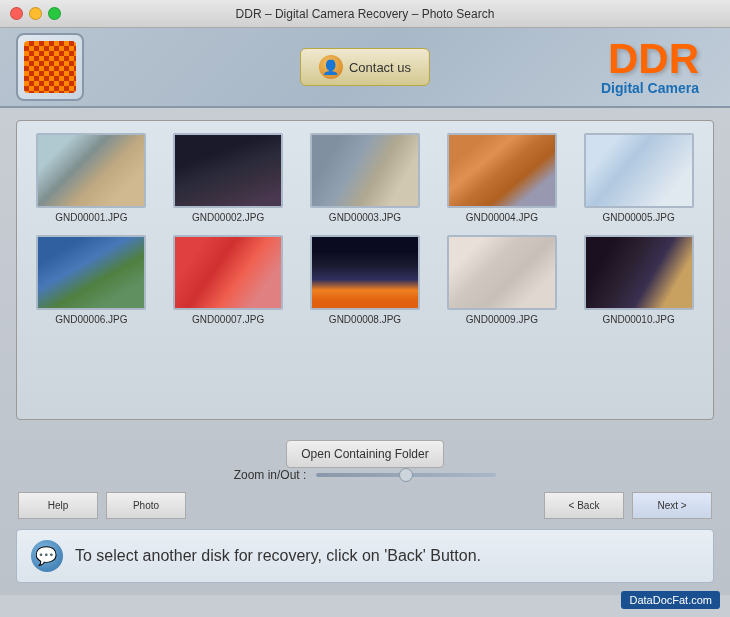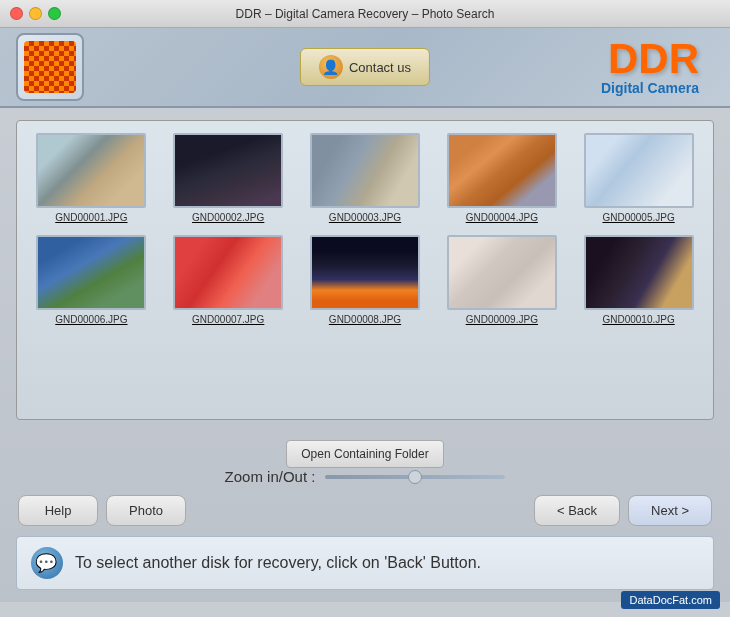--- a/index.html
+++ b/index.html
@@ -120,21 +120,20 @@
 
     
     .photo-grid-container {
       background: linear-gradient(to bottom, #dce4ec, #ccd4dc);
       border: 1px solid #999;
       border-radius: 4px;
       padding: 12px;
       height: 300px;
       overflow-y: auto;
       position: relative;
-      text-decoration: underline;
     }
     .photo-grid-container::-webkit-scrollbar {
       width: 14px;
     }
     .photo-grid-container::-webkit-scrollbar-track {
       background: #d0d8e0;
     }
     .photo-grid-container::-webkit-scrollbar-thumb {
       background: #8898aa;
       border-radius: 3px;
@@ -201,21 +200,21 @@
       cursor: pointer;
       color: #333;
     }
 
     .zoom-control {
       display: flex;
       align-items: center;
       gap: 10px;
     }
     .zoom-label {
-      font-size: 15px;
+      font-size: 12px;
       color: #333;
     }
     .zoom-slider {
       -webkit-appearance: none;
       width: 180px;
       height: 4px;
       background: linear-gradient(to right, #8898aa, #a8b8c8);
       border-radius: 2px;
       outline: none;
     }
@@ -235,23 +234,23 @@
       justify-content: space-between;
       margin-top: 10px;
       padding: 0 2px;
     }
     .nav-left { display: flex; gap: 8px; }
     .nav-right { display: flex; gap: 8px; padding-left: 48px; }
 
     .nav-btn {
       background: linear-gradient(to bottom, #f0f0f0, #d8d8d8);
       border: 1px solid #aaa;
-      border-radius: 8px;
+      border-radius: 0;
       padding: 7px 22px;
-      font-size: 13px;
+      font-size: 10px;
       cursor: pointer;
       color: #333;
       min-width: 80px;
       text-align: center;
     }
     .nav-btn.next-btn {
       background: linear-gradient(to bottom, #e0e8f8, #c8d4e8);
     }
 
     

